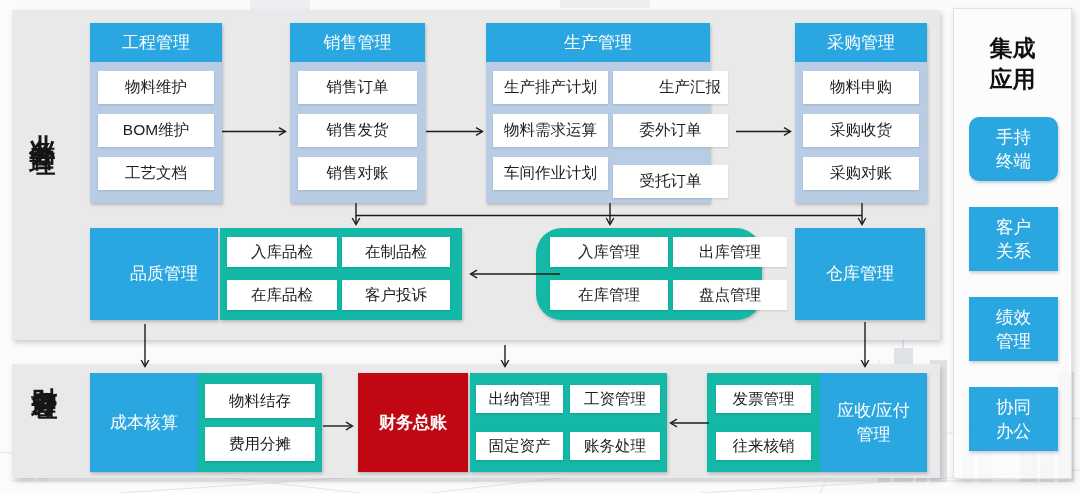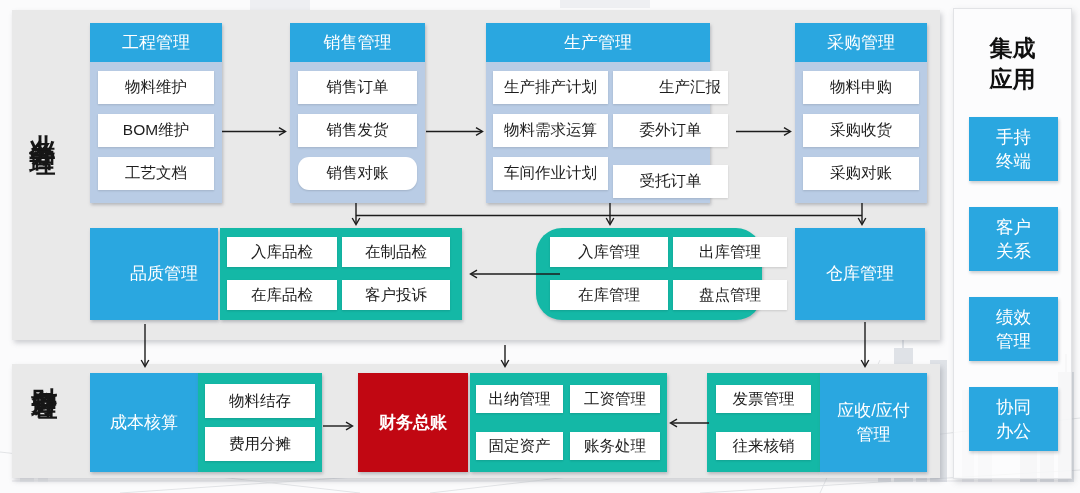--- a/index.html
+++ b/index.html
@@ -118,21 +118,21 @@
     <div class="col-header">工程管理</div>
     <div class="wbox" style="left:8px; right:8px; top:48px; height:33px;">物料维护</div>
     <div class="wbox" style="left:8px; right:8px; top:91px; height:33px;">BOM维护</div>
     <div class="wbox" style="left:8px; right:8px; top:134px; height:33px;">工艺文档</div>
   </div>
 
   <div class="col" style="left:290px; width:135px;">
     <div class="col-header">销售管理</div>
     <div class="wbox" style="left:8px; right:8px; top:48px; height:33px;">销售订单</div>
     <div class="wbox" style="left:8px; right:8px; top:91px; height:33px;">销售发货</div>
-    <div class="wbox" style="left:8px; right:8px; top:134px; height:33px;border-radius:11px;">销售对账</div>
+    <div class="wbox" style="left:8px; right:8px; top:134px; height:33px;">销售对账</div>
   </div>
 
   <div class="col" style="left:486px; width:224px;">
     <div class="col-header">生产管理</div>
     <div class="wbox" style="left:7px;  width:115px; top:48px;  height:33px;">生产排产计划</div>
     <div class="wbox" style="left:127px; width:115px; top:48px;  height:33px;padding-left:39px;">生产汇报</div>
     <div class="wbox" style="left:7px;  width:115px; top:91px;  height:33px;">物料需求运算</div>
     <div class="wbox" style="left:127px; width:115px; top:91px;  height:33px;">委外订单</div>
     <div class="wbox" style="left:7px;  width:115px; top:134px; height:33px;">车间作业计划</div>
     <div class="wbox" style="left:127px; width:115px; top:142px; height:33px;">受托订单</div>
@@ -183,21 +183,21 @@
     <div class="wbox" style="left:9px; width:95px; top:12px; height:28px;">发票管理</div>
     <div class="wbox" style="left:9px; width:95px; top:59px; height:28px;">往来核销</div>
   </div>
 
   <div class="bluebox" style="left:820px; top:373px; width:107px; height:99px;">应收/应付
 管理</div>
 
   <div class="int-panel">
     <div class="int-title">集成
 应用</div>
-    <div class="int-box" style="top:108px;">手持
+    <div class="int-box" style="top:108px;border-radius:10px;">手持
 终端</div>
     <div class="int-box" style="top:198px;">客户
 关系</div>
     <div class="int-box" style="top:288px;">绩效
 管理</div>
     <div class="int-box" style="top:378px;">协同
 办公</div>
   </div>
 
   <svg class="arrows" width="1080" height="493" viewBox="0 0 1080 493">

